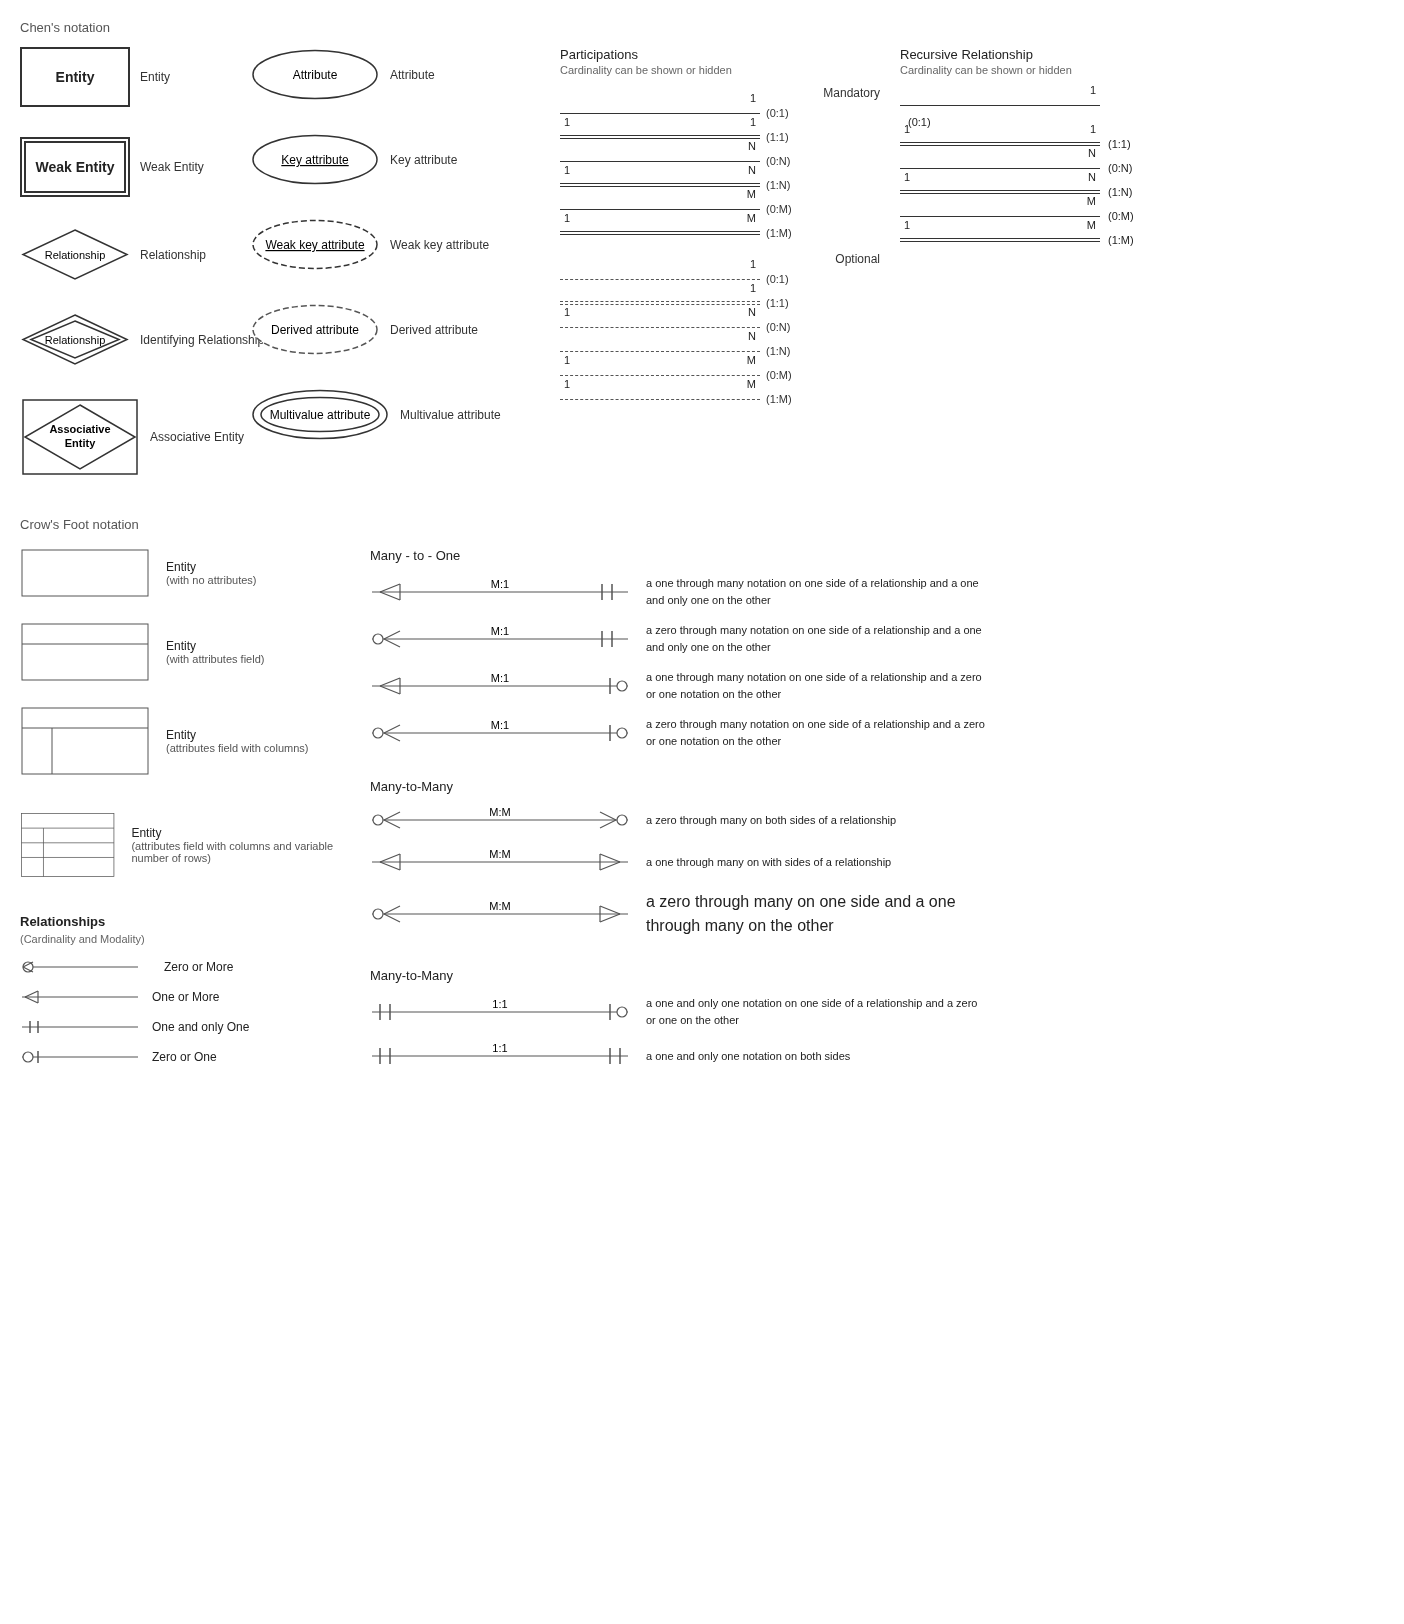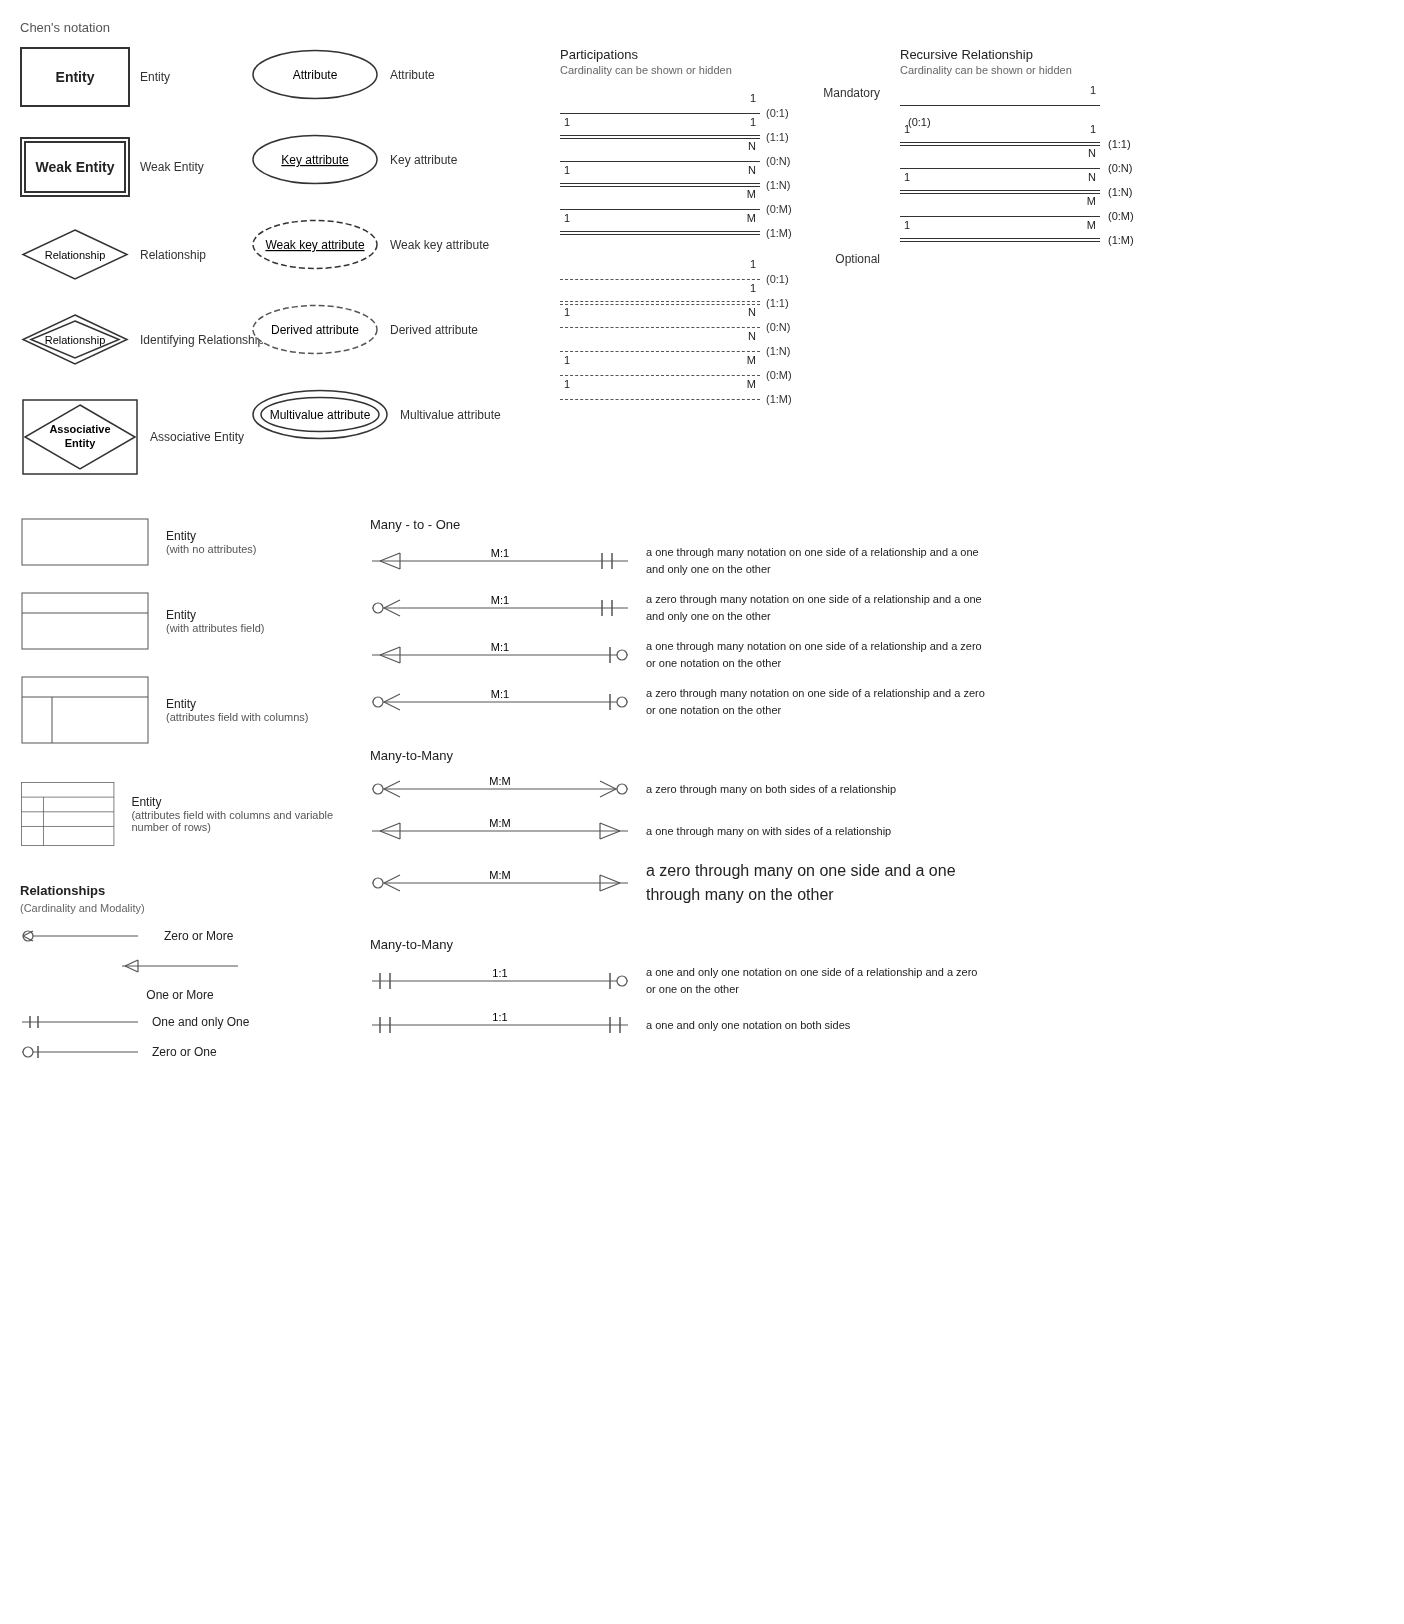--- a/index.html
+++ b/index.html
@@ -495,20 +495,21 @@
         </div>
         <span style="font-size:11px; margin-left:8px;">(1:M)</span>
       </div>
 
     </div>
 
   </div>
 </div>
 
 <div class="crows-section">
+  <div class="crows-title">Crow's Foot notation</div>
 
   <div style="display:flex; flex-direction:row; gap:30px; align-items:flex-start;">
 
     <div style="width:320px;">
 
       <div style="display:flex; flex-direction:row; align-items:center; gap:16px; margin-bottom:24px;">
         <svg width="130" height="50" viewBox="0 0 130 50">
           <rect x="2" y="2" width="126" height="46" fill="white" stroke="#555" stroke-width="1"></rect>
         </svg>
         <div>
@@ -563,21 +564,21 @@
 
             <circle cx="8" cy="10" r="5" fill="white" stroke="#555" stroke-width="1.2"></circle>
             <line x1="13" y1="10" x2="118" y2="10" stroke="#555" stroke-width="1.2"></line>
 
             <line x1="13" y1="5" x2="3" y2="10" stroke="#555" stroke-width="1.2"></line>
             <line x1="13" y1="15" x2="3" y2="10" stroke="#555" stroke-width="1.2"></line>
           </svg>
           <span style="font-size:12px;">Zero or More</span>
         </div>
 
-        <div style="display:flex; align-items:center; gap:12px; margin-bottom:10px;flex-direction:column;">
+        <div style="display:flex; align-items:center; gap:12px; margin-bottom:10px;">
           <svg width="120" height="20" viewBox="0 0 120 20">
             <line x1="2" y1="10" x2="118" y2="10" stroke="#555" stroke-width="1.2"></line>
 
             <line x1="18" y1="4" x2="5" y2="10" stroke="#555" stroke-width="1.2"></line>
             <line x1="18" y1="16" x2="5" y2="10" stroke="#555" stroke-width="1.2"></line>
             <line x1="18" y1="4" x2="18" y2="16" stroke="#555" stroke-width="1.2"></line>
           </svg>
           <span style="font-size:12px;">One or More</span>
         </div>
 

